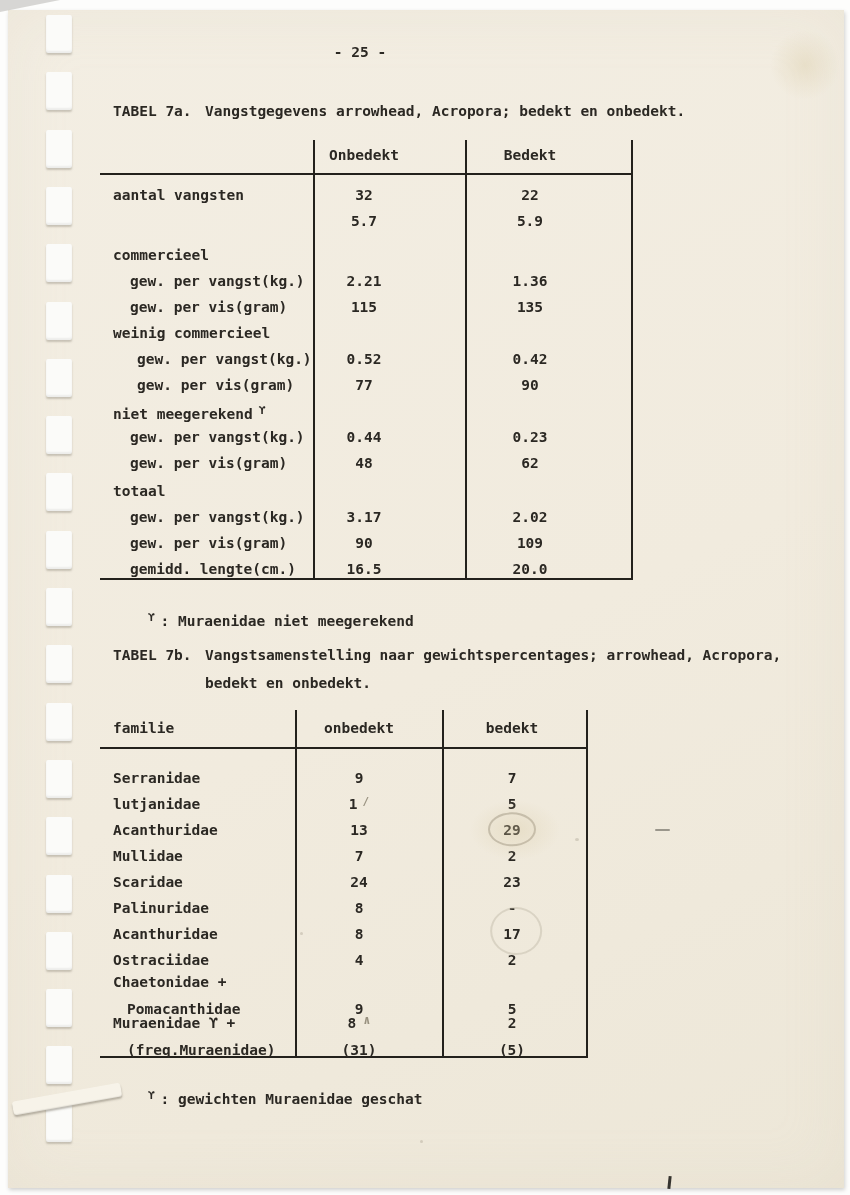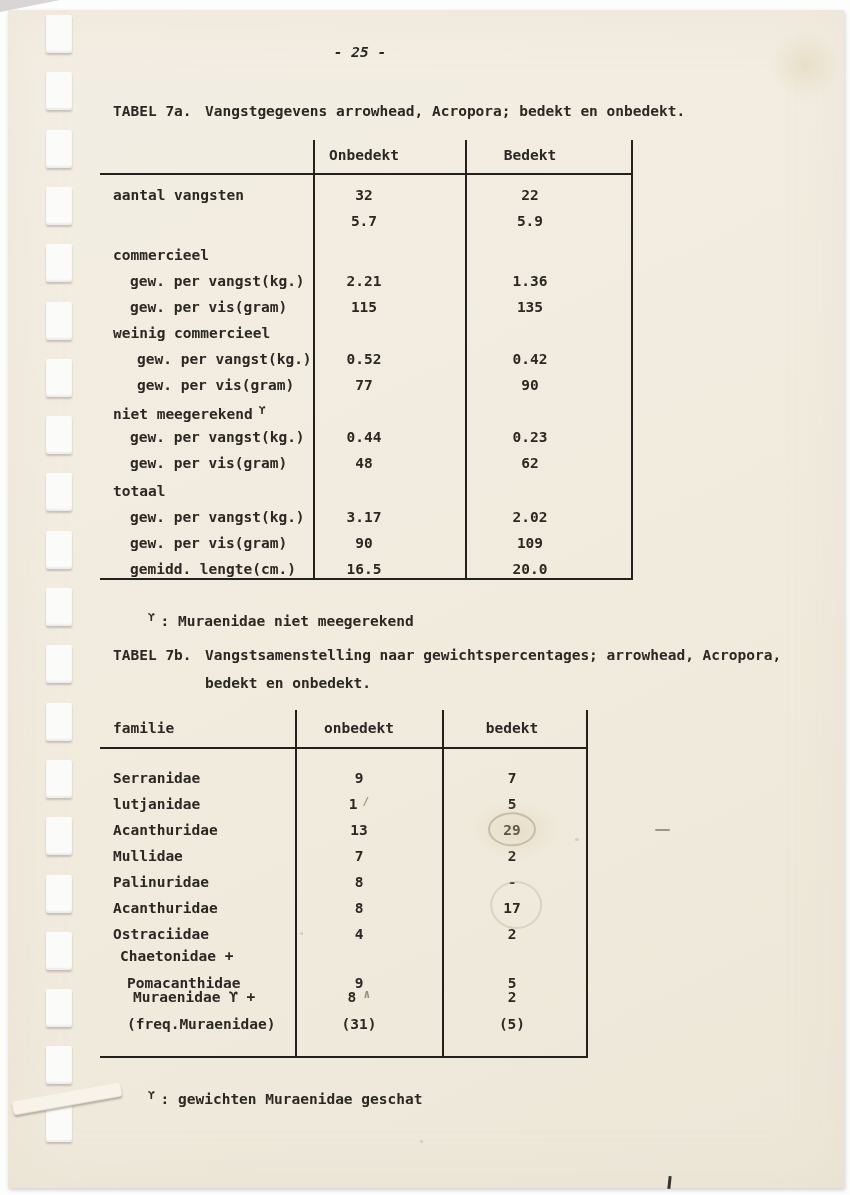--- a/index.html
+++ b/index.html
@@ -13,21 +13,21 @@
          clip-path:polygon(0 0,100% 0,0 100%);opacity:.55;}
   .hole{position:absolute;left:46px;width:26px;height:38px;background:#fbfbf9;border-radius:2px;
         box-shadow:0 2px 2px rgba(120,115,100,0.35), inset 0 -2px 2px rgba(0,0,0,0.06);}
   .fold{position:absolute;left:12px;top:1092px;width:110px;height:14px;background:#f7f3e9;
         transform:rotate(-10deg);border-radius:3px;
         box-shadow:0 2px 2px rgba(110,105,90,0.45), inset 0 -1px 1px rgba(0,0,0,0.08);}
   .speck{position:absolute;border-radius:50%;background:#b7b0a0;opacity:.5;}
   .stain{position:absolute;border-radius:50%;background:radial-gradient(closest-side,rgba(215,200,160,.35),rgba(215,200,160,0));}
 
   .txt{position:absolute;white-space:pre;}
-  .center-line{position:absolute;left:0;width:720px;text-align:center;font-style:italic;}
+  .center-line{position:absolute;left:0;width:720px;text-align:center;}
 
   
   .tbl{position:absolute;}
   .vl{position:absolute;top:0;width:2px;background:#23211c;}
   .hl{position:absolute;left:0;height:2px;background:#23211c;}
   .colhead{position:absolute;text-align:center;}
 
   #tableA{left:100px;top:140px;width:533px;height:440px;}
   #tableA .vl{height:440px;}
   #tableB{left:100px;top:710px;width:488px;height:348px;}
@@ -38,21 +38,21 @@
   .alab{position:absolute;left:13px;white-space:pre;}
   .ind1{padding-left:17px;} .ind2{padding-left:24px;}
   .aval{position:absolute;text-align:center;width:100px;}
   .aval.v1{left:214px;} .aval.v2{left:380px;}
 
   #rowsB{position:absolute;left:0;top:47px;width:488px;}
   .rowB{position:relative;height:26px;}
   .rowB.two{height:41px;}
   .rowB:last-child{height:48px;}
   .rowB .line,.rowB .bline{height:26px;line-height:26px;display:block;margin-top:8px;}
-  .rowB.two .line,.rowB.two .bline{height:19px;line-height:19px;text-align:center;}
+  .rowB.two .line,.rowB.two .bline{height:19px;line-height:19px;}
   .blab{position:absolute;left:13px;white-space:pre;}
   .bline.cont{padding-left:14px;}
   .bcol{position:absolute;top:0;text-align:center;width:100px;}
   .bcol.c1{left:209px;} .bcol.c2{left:362px;}
 
   .supmark{font-size:11px;vertical-align:5px;margin-left:6px;}
   .fnote .supmark{margin-left:0;margin-right:6px;}
 
   .bval{display:inline-block;position:relative;}
   .bval.circled::after{content:'';position:absolute;left:50%;top:50%;width:44px;height:30px;
@@ -226,20 +226,29 @@
         <div class="rowB">
           <div class="blab"><span class="bline">Mullidae</span></div>
           <div class="bcol c1">
             <div class="line"><span class="bval">7</span></div>
           </div>
           <div class="bcol c2">
             <div class="line"><span class="bval">2</span></div>
           </div>
         </div>
         <div class="rowB">
+          <div class="blab"><span class="bline">Scaridae</span></div>
+          <div class="bcol c1">
+            <div class="line"><span class="bval">24</span></div>
+          </div>
+          <div class="bcol c2">
+            <div class="line"><span class="bval">23</span></div>
+          </div>
+        </div>
+        <div class="rowB">
           <div class="blab"><span class="bline">Palinuridae</span></div>
           <div class="bcol c1">
             <div class="line"><span class="bval">8</span></div>
           </div>
           <div class="bcol c2">
             <div class="line"><span class="bval">-</span></div>
           </div>
         </div>
         <div class="rowB">
           <div class="blab"><span class="bline">Acanthuridae</span></div>

